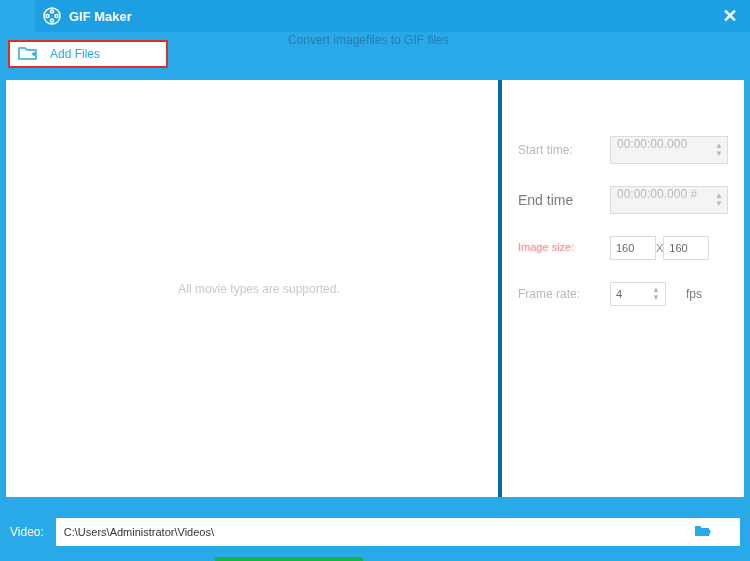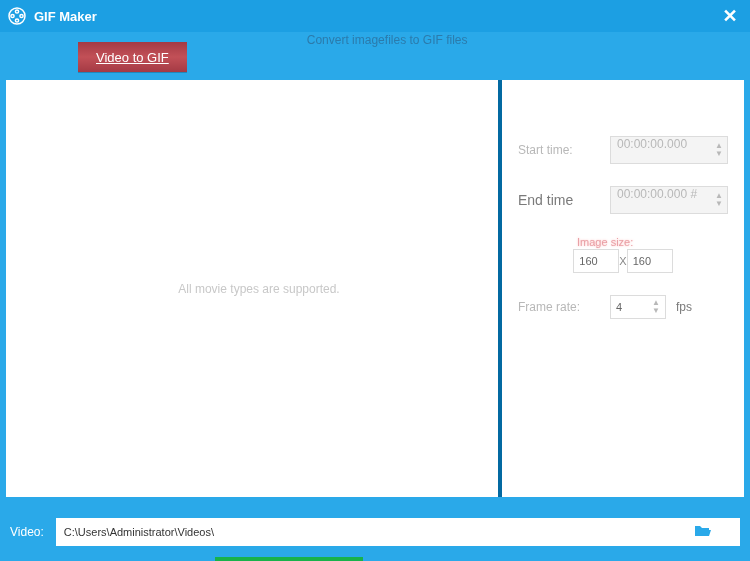--- a/index.html
+++ b/index.html
@@ -8,20 +8,21 @@
     width: 750px; height: 561px;
     background: #2aa9e9;
     display: flex; flex-direction: column;
     position: relative;
   }
   .titlebar {
     height: 32px;
     display: flex; align-items: center;
     padding: 0 8px;
     background: #1c9fe3;
+    margin-left: 35px;
   }
   .titlebar .app-icon {
     width: 18px; height: 18px; margin-right: 8px;
     display: inline-flex; align-items: center; justify-content: center;
   }
   .titlebar .title {
     color: #ffffff; font-size: 13px; font-weight: bold;
   }
   .close-btn {
     position: absolute; top: 6px; right: 10px;
@@ -147,21 +148,21 @@
   }
   .x-sep { font-size: 11px; color: #888; }
   .frame-row { margin-top: 18px; }
   .frame-input {
     width: 56px; height: 24px;
     border: 1px solid #dcdcdc;
     font-size: 11px; color: #666;
     padding: 0 5px; background: #fff;
     position: relative;
   }
-  .fps { color: #7a7a7a; font-size: 12px; margin-left: 10px; }
+  .fps { color: #7a7a7a; font-size: 12px; margin-left: 20px; }
   .footer {
     height: 58px;
     display: flex; align-items: center;
     padding: 0 10px;
     background: #2aa9e9;
   }
   .export-label {
     color: #fff; font-size: 12px; margin-right: 12px;
   }
   .export-path {
@@ -211,24 +212,30 @@
       </svg>
     </span>
     <span class="title">GIF Maker</span>
   </div>
 
   <div class="close-btn">
     <span>✕</span>
   </div>
 
   <div class="tabs">
-
-    <div class="tab tab-video">
-      <span>Video to GIF</span>
-    </div>
+    <div class="tab add-files">
+      <span class="add-icon">
+        <svg width="20" height="16" viewBox="0 0 20 16">
+          <path d="M1 3 L7 3 L9 5 L18 5 L18 14 L1 14 Z" fill="none" stroke="#2aa9e9" stroke-width="1.5"></path>
+          <path d="M14 9 L18 9 M16 7 L16 11" stroke="#2aa9e9" stroke-width="1.5"></path>
+        </svg>
+      </span>
+      <span class="label">Add Files</span>
+    </div>
+
 
     <div class="tab tab-convert">
       <span>Convert image</span>
       <span>files to GIF files</span>
     </div>
 
     <div class="tab-green-underline"></div>
   </div>
 
   <div class="content">
@@ -254,21 +261,21 @@
         <span class="flabel">End time</span>
         <div class="time-input">
           <span>00:00:00.000 #</span>
           <div class="spinner">
             <div class="sp">▲</div>
             <div class="sp">▼</div>
           </div>
         </div>
       </div>
 
-      <div class="form-row" style="margin-top:18px;flex-direction:column;">
+      <div class="form-row" style="margin-top:18px;">
         <span class="imgsize-label">Image size:</span>
         <div class="imgsize">
           <input class="size-input" value="160" style="">
           <span class="x-sep">X</span>
           <input class="size-input" value="160" style="">
         </div>
       </div>
 
       <div class="form-row frame-row">
         <span class="flabel">Frame rate:</span>

